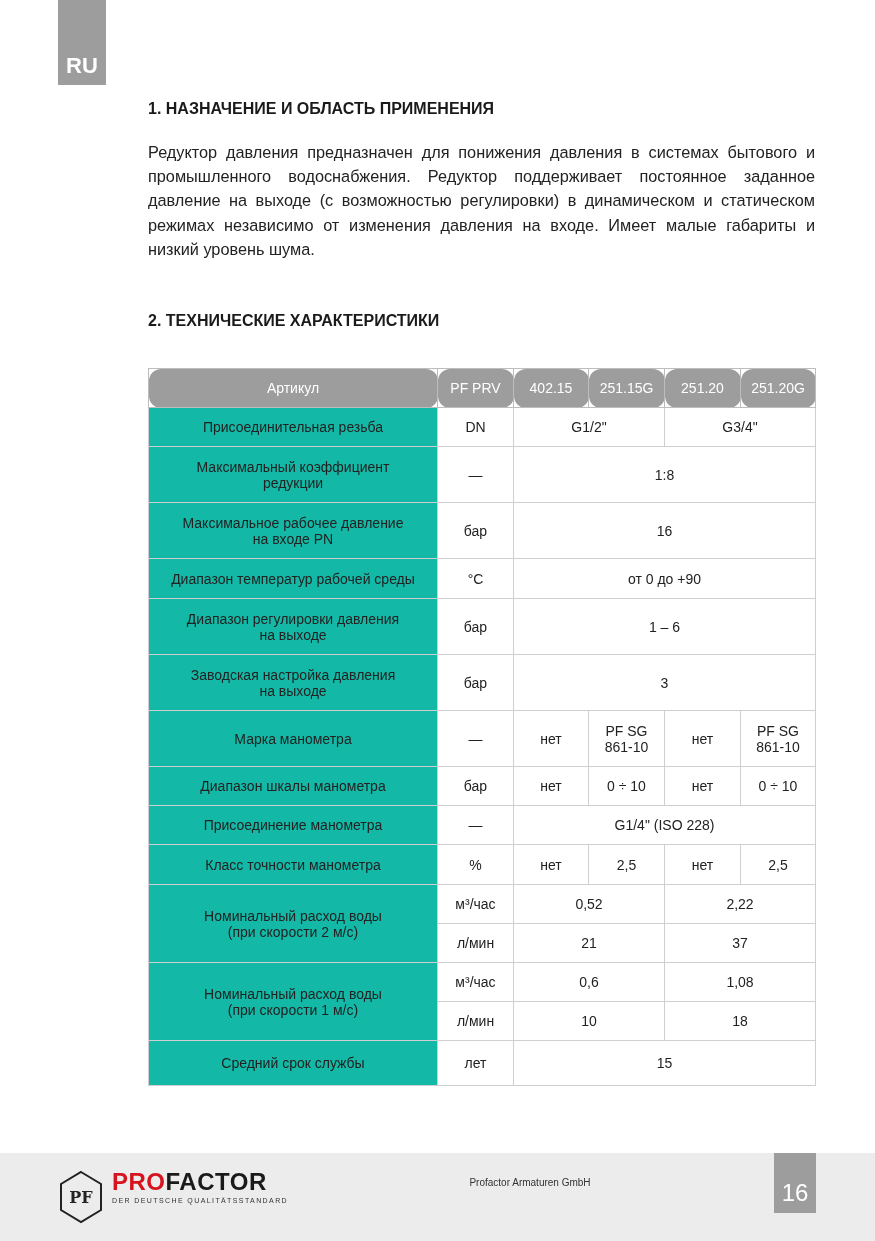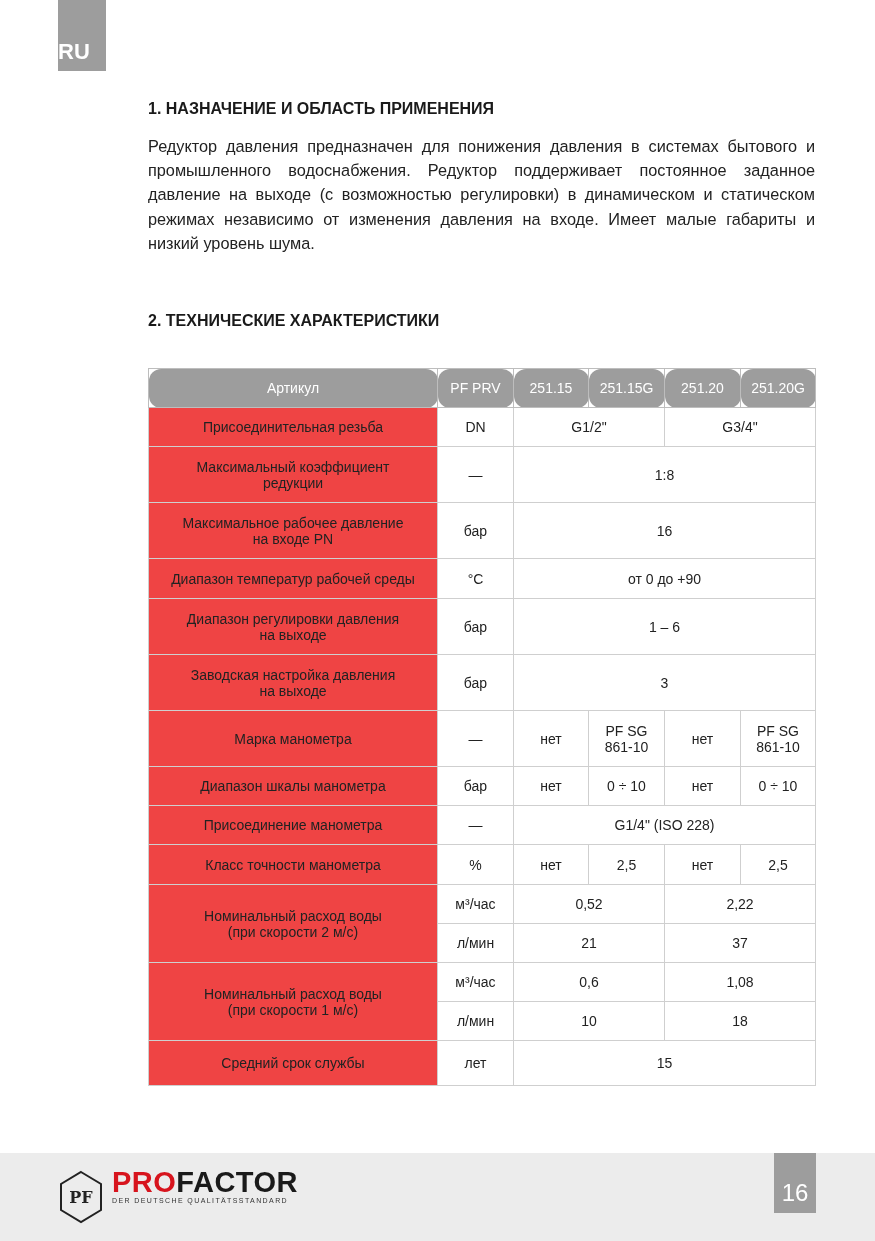--- a/index.html
+++ b/index.html
@@ -1,27 +1,27 @@
 <!DOCTYPE html>
 <html><head>
 <meta charset="utf-8">
 <style>
   html, body { margin:0; padding:0; }
   body { width:875px; height:1241px; position:relative; background:#ffffff; font-family:"Liberation Sans", sans-serif; color:#222; overflow:hidden; }
-  .lang-tab { position:absolute; left:58px; top:0; width:48px; height:71px; background:#9d9d9d; color:#fff; font-weight:bold; font-size:22px; display:flex; align-items:flex-end; padding-bottom:6px; box-sizing:border-box; }
+  .lang-tab { position:absolute; left:58px; top:0; width:48px; height:85px; background:#9d9d9d; color:#fff; font-weight:bold; font-size:22px; display:flex; align-items:flex-end; justify-content:center; padding-bottom:6px; box-sizing:border-box; }
   .h1 { position:absolute; left:148px; top:100px; font-size:16px; font-weight:bold; color:#1a1a1a; }
   .h2 { position:absolute; left:148px; top:312px; font-size:16px; font-weight:bold; color:#1a1a1a; }
-  .para { position:absolute; left:148px; top:134px; width:667px; font-size:16.3px; line-height:24.2px; text-align:justify; color:#222; }
+  .para { position:absolute; left:148px; top:140px; width:667px; font-size:16.3px; line-height:24.2px; text-align:justify; color:#222; }
   table.spec { position:absolute; left:148px; top:368px; width:667px; border-collapse:collapse; font-size:14px; color:#222; table-layout:fixed; }
   table.spec td { border:1px solid #cfcfcf; text-align:center; vertical-align:middle; padding:0 4px; line-height:16px; }
   table.spec tr.head td { background:#9d9d9d; color:#fff; height:38px; border-color:#bdbdbd;border-radius:12px; }
-  table.spec td.lbl { background:#ef4444; }
+  table.spec td.lbl { background:#14b8a6; }
   .footer { position:absolute; left:0; top:1153px; width:875px; height:88px; background:#ececec; }
   .logo { position:absolute; left:58px; top:1170px; display:flex; align-items:flex-start; }
-  .logo-word { font-weight:bold; font-size:29px; letter-spacing:0.5px; line-height:24px; }
+  .logo-word { font-weight:bold; font-size:24px; letter-spacing:0.5px; line-height:24px; }
   .logo-word .pro { color:#d7141d; }
   .logo-word .factor { color:#1a1a1a; }
   .logo-tag { font-size:7px; letter-spacing:1.4px; color:#333; margin-top:3px; }
   .company { position:absolute; left:340px; top:1176px; width:380px; text-align:center; font-size:10px; line-height:13px; color:#333; }
   .page-num { position:absolute; left:774px; top:1153px; width:42px; height:60px; background:#9d9d9d; color:#fff; font-size:24px; display:flex; align-items:center; justify-content:center; padding-top:20px; box-sizing:border-box; }
 </style>
 </head>
 <body>
 
 <div class="lang-tab">
@@ -38,21 +38,21 @@
       <col style="width:76px">
       <col style="width:75px">
       <col style="width:76px">
       <col style="width:76px">
       <col style="width:75px">
   </colgroup>
   <tbody>
       <tr class="head">
     <td>Артикул</td>
     <td>PF PRV</td>
-    <td>251.15</td>
+    <td>402.15</td>
     <td>251.15G</td>
     <td>251.20</td>
     <td>251.20G</td>
   </tr>
   <tr style="height:39px">
     <td class="lbl">Присоединительная резьба</td>
     <td>DN</td>
     <td colspan="2">G1/2"</td>
     <td colspan="2">G3/4"</td>
   </tr>
@@ -145,14 +145,15 @@
   <svg width="46" height="54" viewBox="0 0 46 54">
     <polygon points="23,2 43,14 43,40 23,52 3,40 3,14" fill="none" stroke="#222" stroke-width="2"></polygon>
     <text x="23" y="33" text-anchor="middle" font-family="'DejaVu Serif', serif" font-weight="bold" font-size="16" fill="#222">PF</text>
   </svg>
   <div style="margin-left:8px;">
     <div class="logo-word"><span class="pro">PRO</span><span class="factor">FACTOR</span></div>
     <div class="logo-tag">DER DEUTSCHE QUALITÄTSSTANDARD</div>
   </div>
 </div>
 <div class="company">
+  <div>Profactor Armaturen GmbH</div>
 </div>
 <div class="page-num">16</div>
 
 </body></html>

